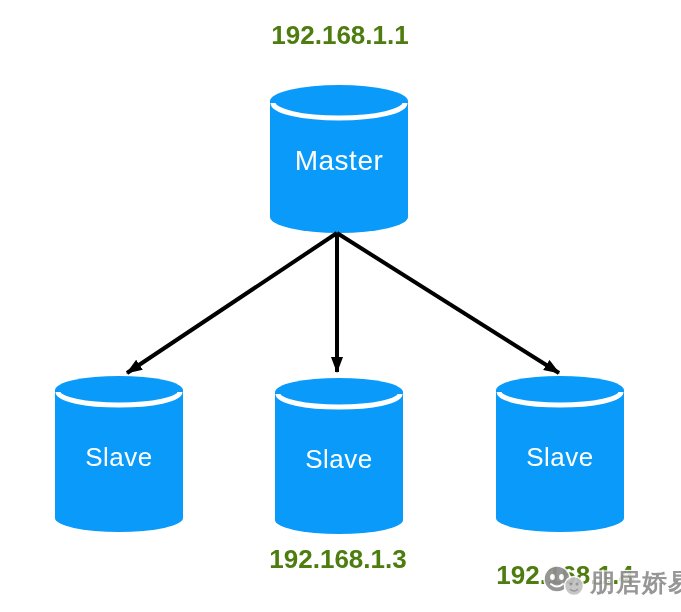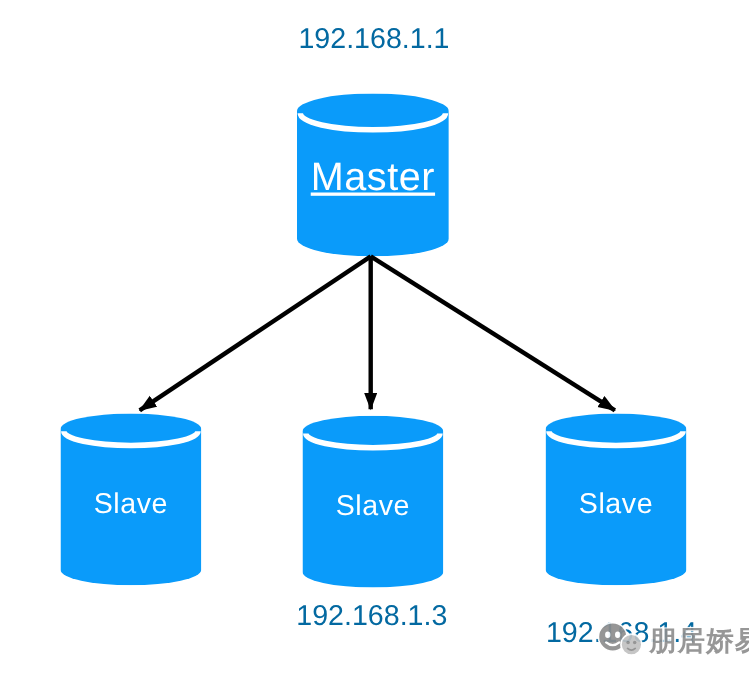--- a/index.html
+++ b/index.html
@@ -11,22 +11,22 @@
   .canvas {
     position: relative;
     width: 681px;
     height: 612px;
     background: #ffffff;
     overflow: hidden;
   }
   .ip-label {
     position: absolute;
     font-size: 26px;
-    font-weight: 400;
-    color: #0369a1;
+    font-weight: 700;
+    color: #4d7c0f;
     text-align: center;
     white-space: nowrap;
   }
   .master-ip { left: 190px; top: 20px; width: 300px; }
   .slave1-ip { left: 18px;  top: 562px; width: 200px; }
   .slave2-ip { left: 238px; top: 544px; width: 200px; }
   .slave3-ip { left: 465px; top: 560px; width: 200px; z-index: 1; }
 
   .arrows {
     position: absolute;
@@ -51,21 +51,21 @@
     position: absolute;
     inset: 0;
     display: flex;
     align-items: center;
     justify-content: center;
     color: #ffffff;
     font-weight: 400;
     letter-spacing: 0.5px;
   }
   .cyl.master { left: 270px; top: 85px;  width: 138px; height: 148px; }
-  .cyl.master .cyl-label { font-size: 36px; padding-top: 4px; text-decoration: underline; }
+  .cyl.master .cyl-label { font-size: 28px; padding-top: 4px; }
   .cyl.slave1 { left: 55px;  top: 376px; width: 128px; height: 156px; }
   .cyl.slave2 { left: 275px; top: 378px; width: 128px; height: 156px; }
   .cyl.slave3 { left: 496px; top: 376px; width: 128px; height: 156px; }
   .cyl.slave1 .cyl-label,
   .cyl.slave2 .cyl-label,
   .cyl.slave3 .cyl-label { font-size: 26px; padding-top: 6px; }
 
   .watermark {
     position: absolute;
     left: 542px;

